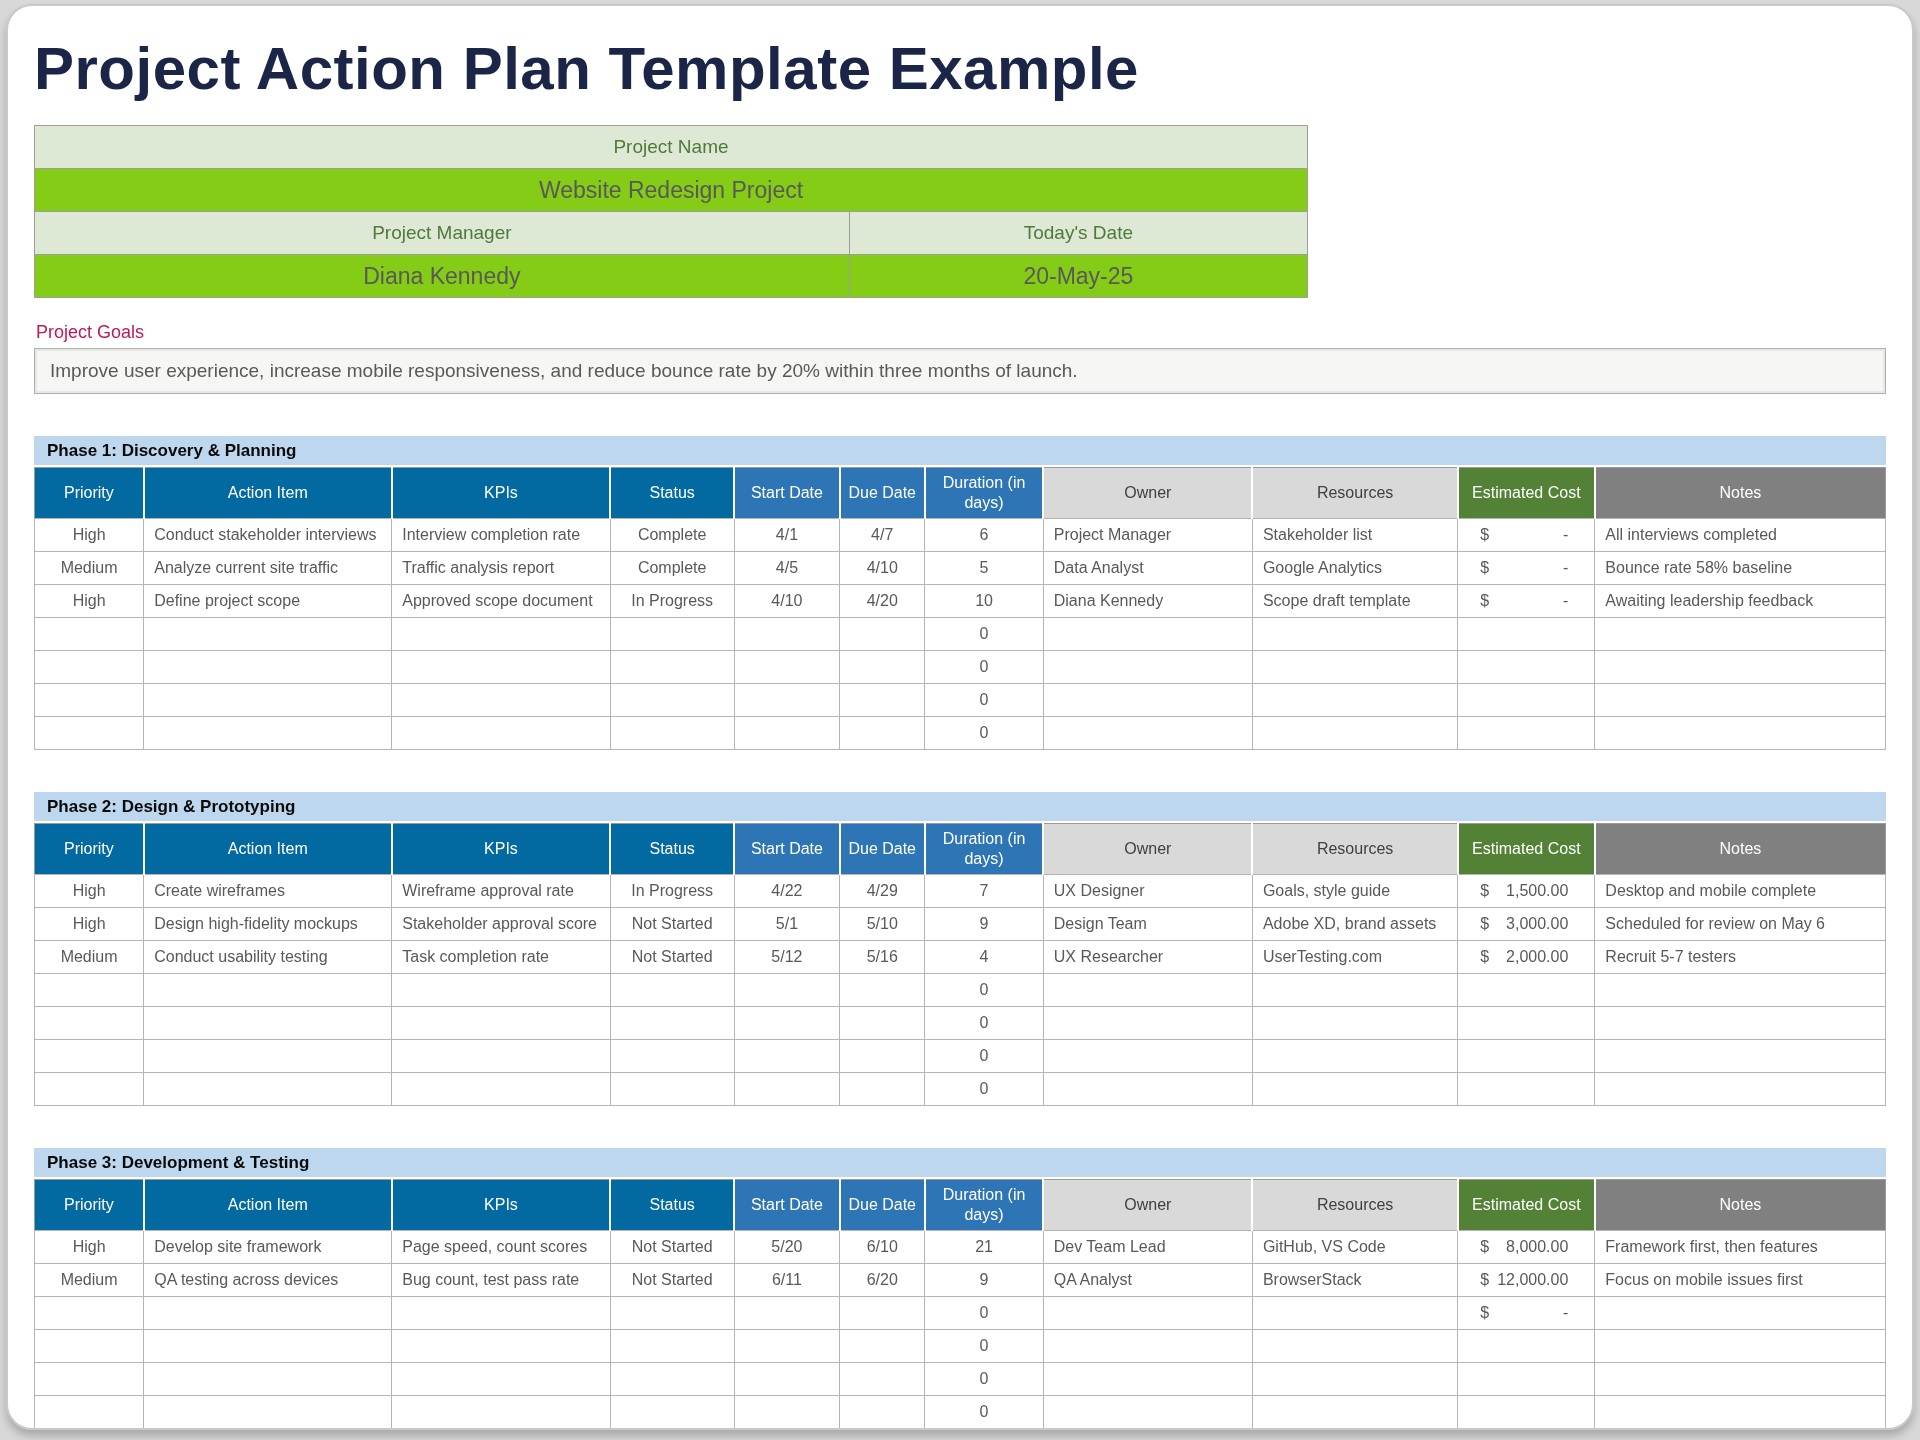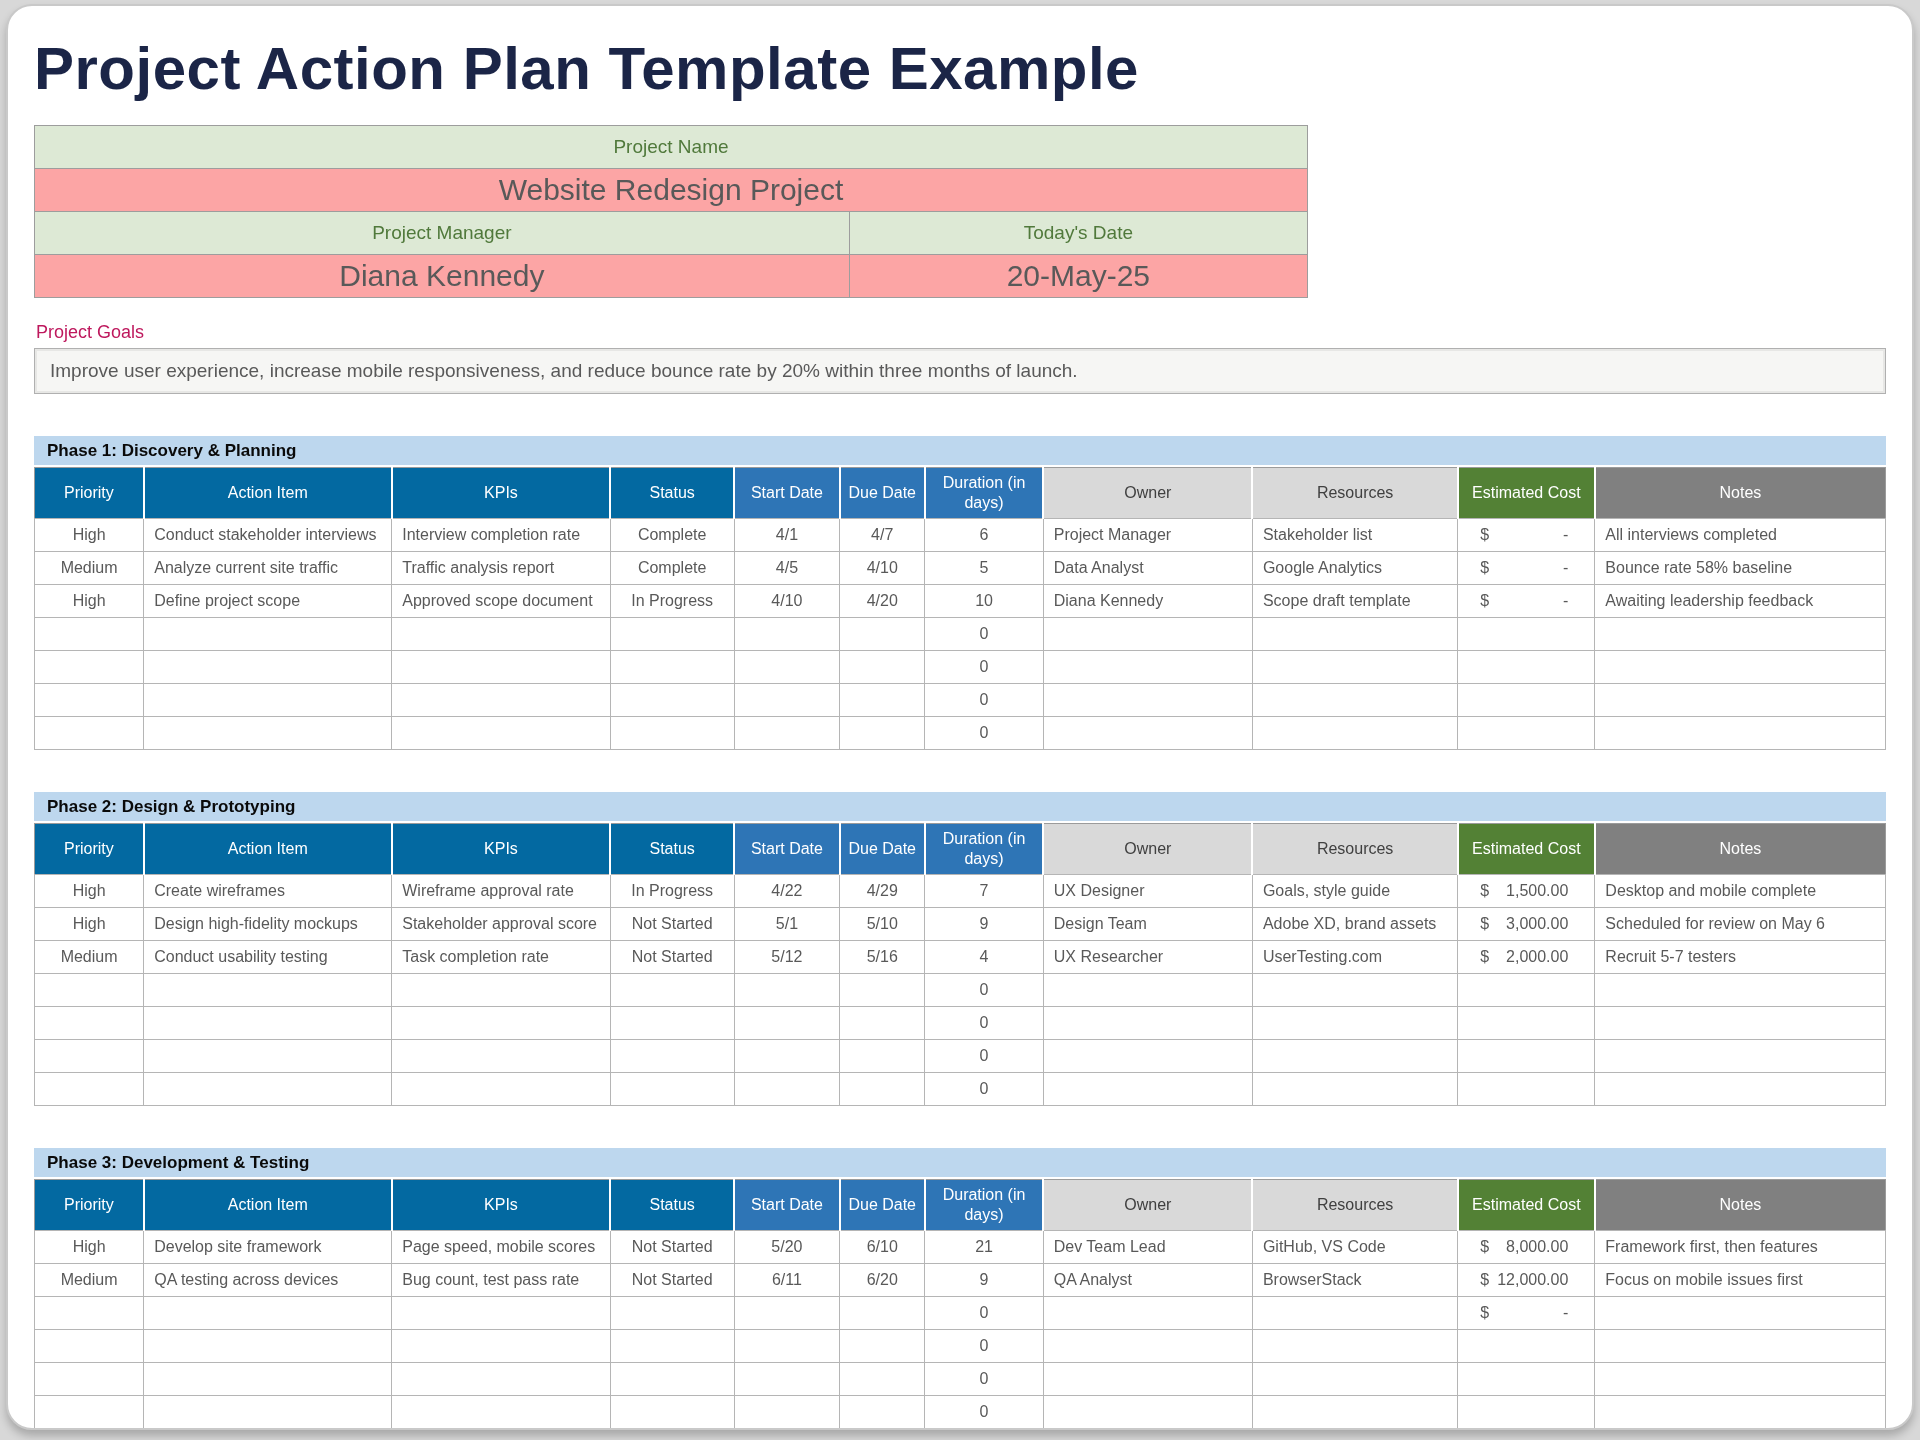--- a/index.html
+++ b/index.html
@@ -38,23 +38,23 @@
     text-align:center;
     height:40px;
     overflow:hidden;
   }
   td.info-head {
     background:#dde9d5;
     color:#50793b;
     font-size:19px;
   }
   td.info-val {
-    background:#fca5a5;
+    background:#84cc16;
     color:#595959;
-    font-size:30px;
+    font-size:23px;
     height:42px;
     margin-top:24px;
   }
   
   .goals-label {
     color:#be185d;
     font-size:18px;
     margin:24px 0 5px 2px;
   }
   .goals-box {
@@ -489,21 +489,21 @@
             <th class="th-lgray">Owner</th>
             <th class="th-lgray">Resources</th>
             <th class="th-green">Estimated Cost</th>
             <th class="th-dgray">Notes</th>
           </tr>
         </thead>
         <tbody>
           <tr>
             <td class="c-priority pri-high">High</td>
             <td class="c-action">Develop site framework</td>
-            <td class="c-kpi">Page speed, mobile scores</td>
+            <td class="c-kpi">Page speed, count scores</td>
             <td class="c-status st-not-started">Not Started</td>
             <td class="c-start">5/20</td>
             <td class="c-due">6/10</td>
             <td class="c-duration">21</td>
             <td class="c-owner">Dev Team Lead</td>
             <td class="c-resources">GitHub, VS Code</td>
             <td class="c-cost">
               <span class="cost-wrap">
                 <span>$</span>
                 <span>8,000.00</span>

